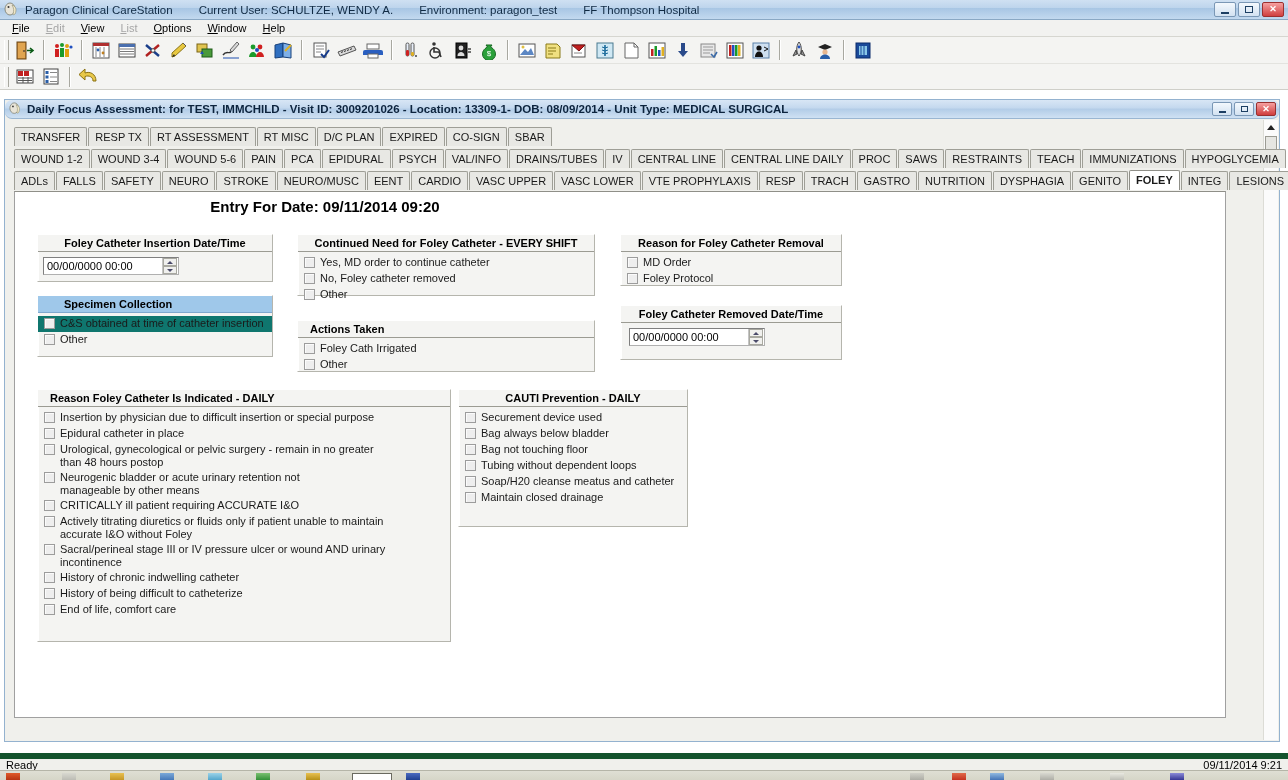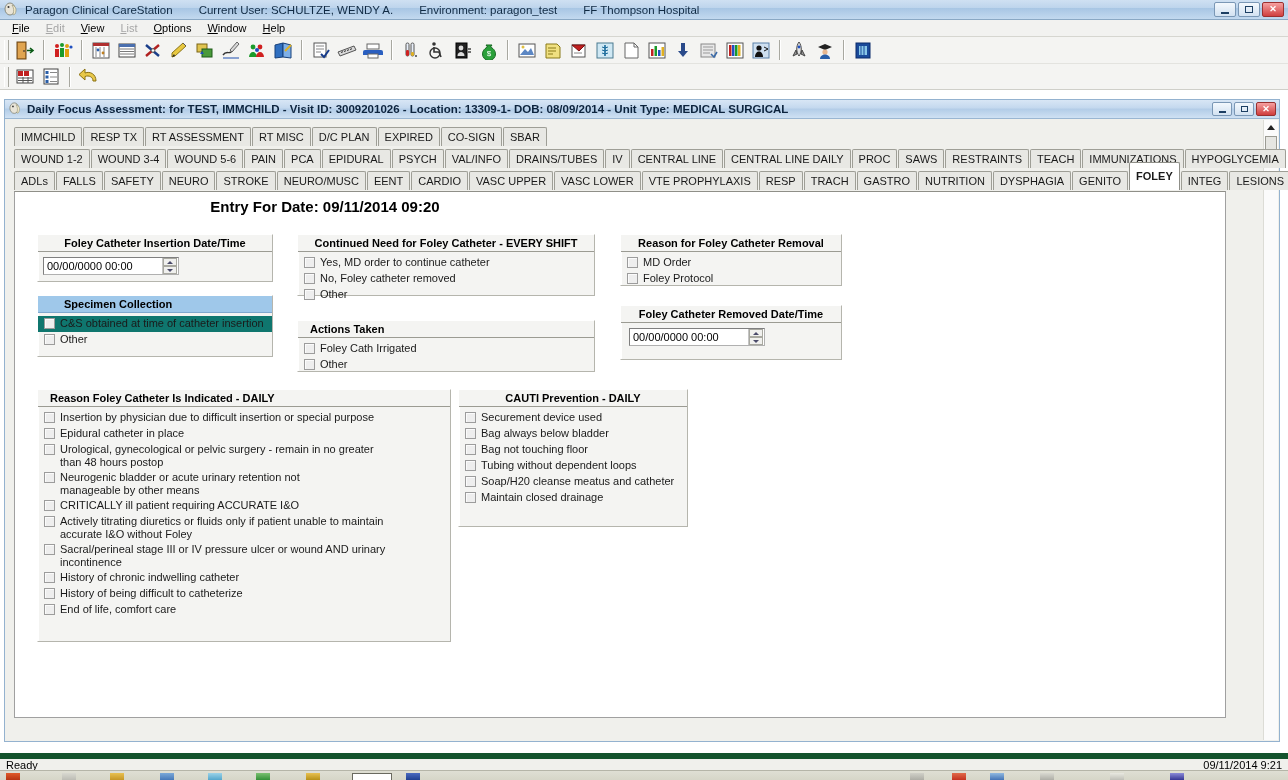--- a/index.html
+++ b/index.html
@@ -103,21 +103,21 @@
   
   .child {
     position: absolute; left: 4px; top: 9px; width: 1276px; height: 643px;
     background: #f0f0ec;
     border: 1px solid #94b2cf;
   }
   .child-title {
     height: 19px;
     background: linear-gradient(to bottom, #d8e6f5 0%, #c3d8ee 45%, #b2cce7 50%, #cfe1f3 100%);
     border-bottom: 1px solid #9ab6d2;
-    display: flex; align-items: center; position: relative;
+    display: flex; align-items: center; position: relative; border-radius: 7px;
   }
   .child-title .ct-icon { width: 14px; height: 14px; margin: 0 4px 0 4px; flex:0 0 auto;}
   .child-title .ct-text { font-weight: bold; font-size: 11.5px; color: #0c233d; white-space: nowrap;}
   .child-btns { position: absolute; right: 3px; top: 2px; display: flex; gap: 2px; }
   .cb {
     width: 20px; height: 14px; border: 1px solid #7a97b5; border-radius: 2px;
     background: linear-gradient(to bottom, #f3f8fd, #d3e2f1);
     display:flex; align-items:center; justify-content:center;
   }
   .cb.close { background: linear-gradient(to bottom, #f6a0a0, #cf3c3c); border-color:#98302f; }
@@ -137,21 +137,21 @@
     border-bottom: none;
     border-radius: 2px 2px 0 0;
     margin-right: 1px;
     padding: 0 6px;
     display: flex; align-items: center; justify-content: center;
     font-size: 11px; color: #1a1a1a; white-space: nowrap;
     line-height: 1;
   }
   .tab.selected {
     background: #ffffff;
-    height: 28px;
+    height: 20px;
     font-weight: bold;
     border-color: #8f8f88;
     position: relative; z-index: 3;
   }
 
   
   .formpage {
     position: absolute; left: 9px; top: 91px; width: 1212px; height: 527px;
     background: #ffffff;
     border: 1px solid #a0a0a0;
@@ -615,21 +615,21 @@
       <div class="vscroll">
         <div class="sb-up">
             <span class="tri"></span>
           </div>
         <div class="sb-thumb"></div>
       </div>
 
       <div class="tabzone">
         <div class="tabrow" id="tabrow1">
             <div class="tab">
-              <span>IMMCHILD</span>
+              <span>TRANSFER</span>
             </div>
             <div class="tab">
               <span>RESP TX</span>
             </div>
             <div class="tab">
               <span>RT ASSESSMENT</span>
             </div>
             <div class="tab">
               <span>RT MISC</span>
             </div>

